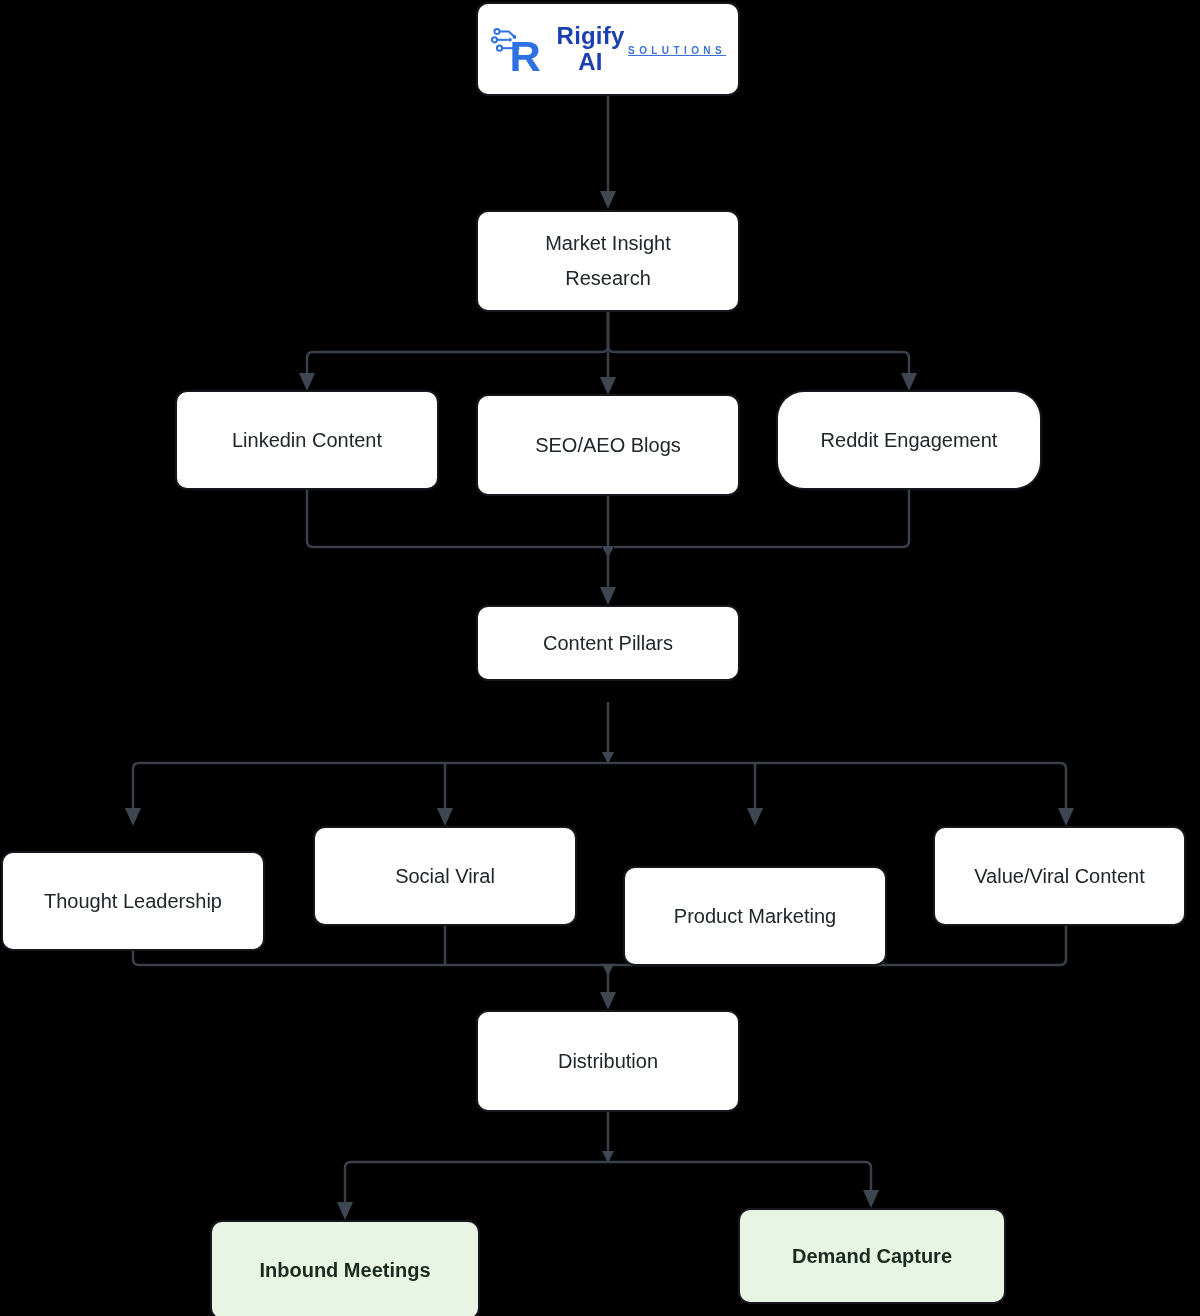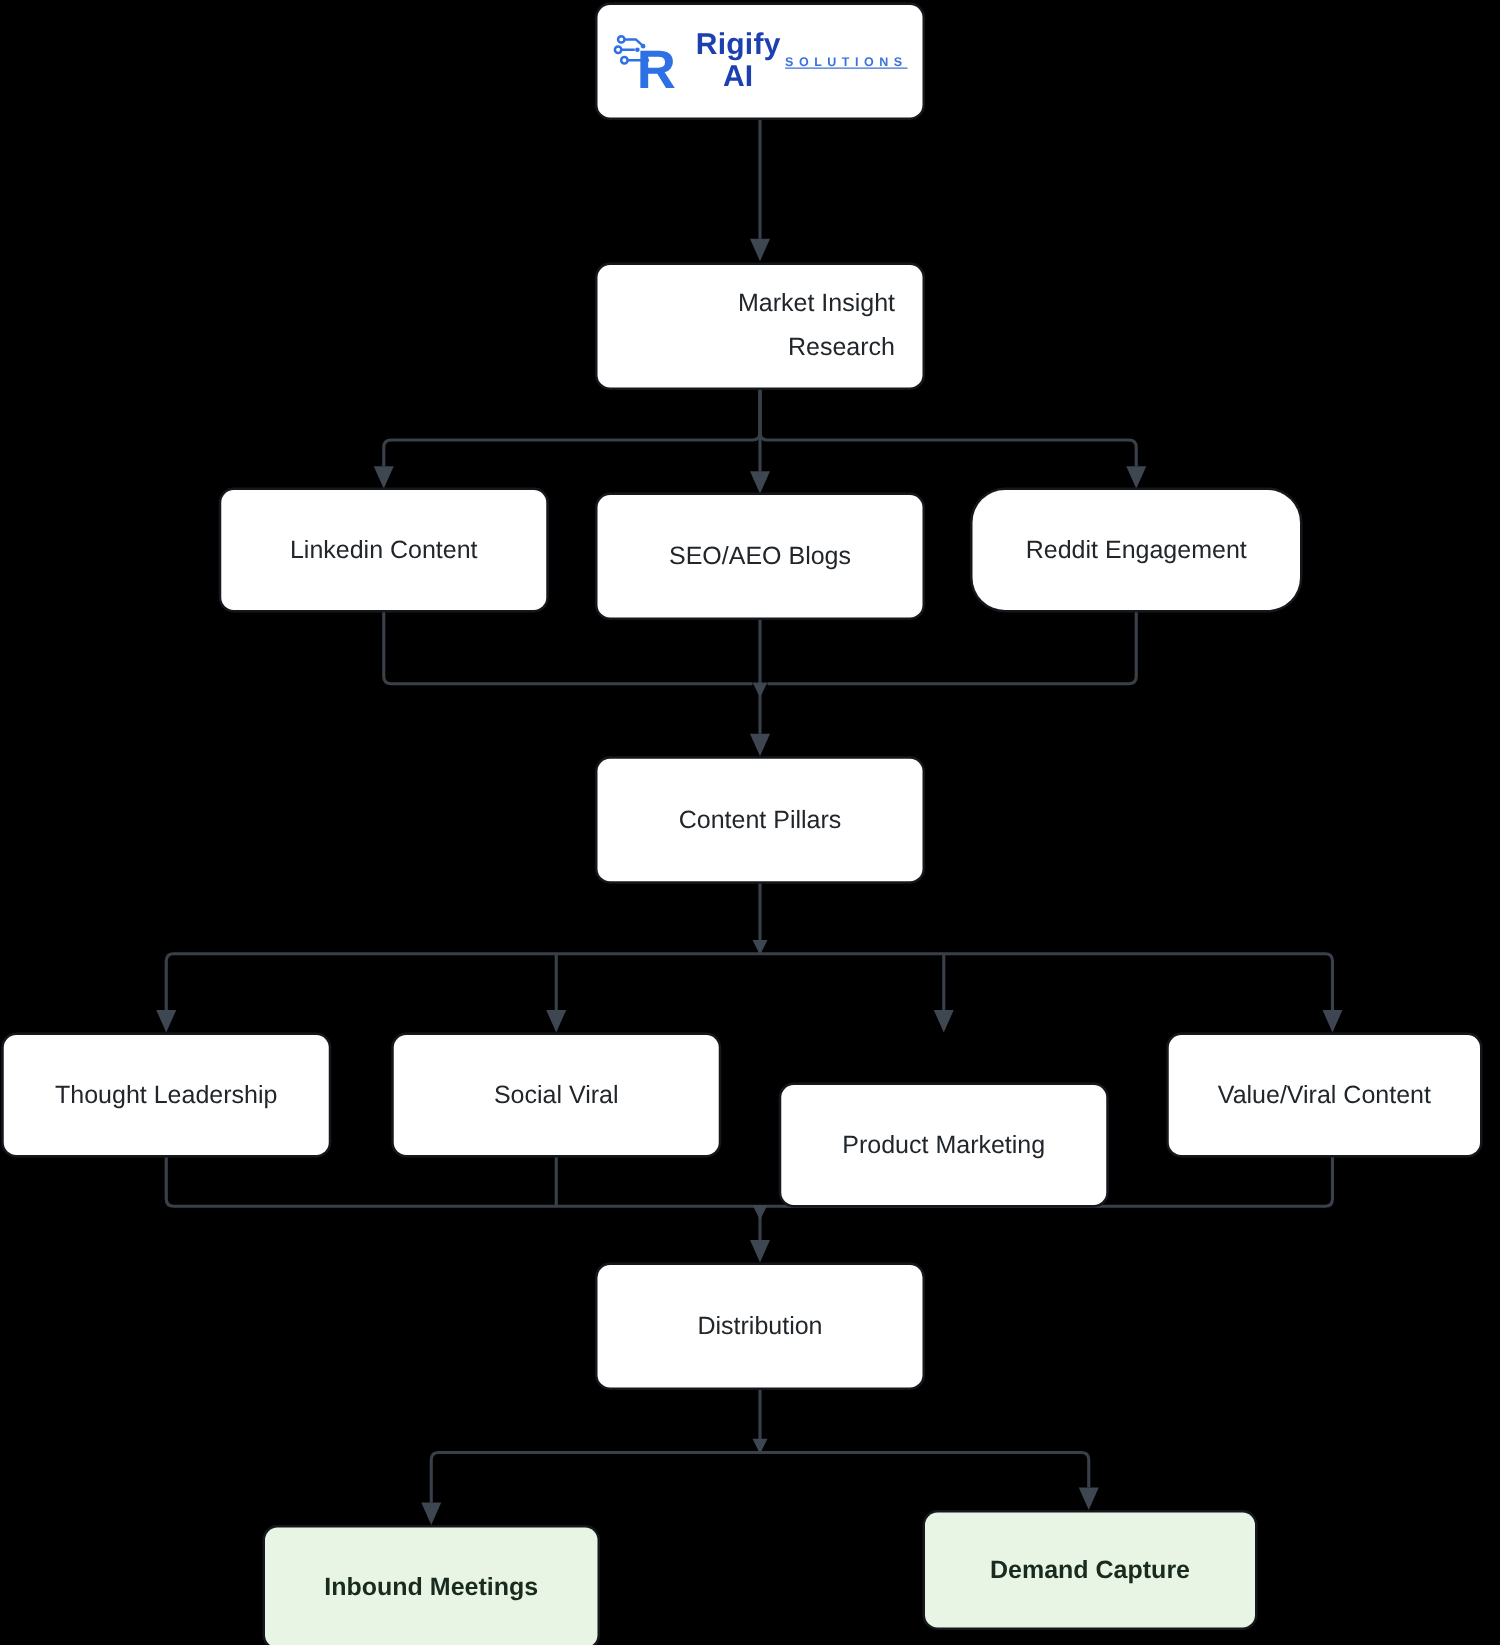--- a/index.html
+++ b/index.html
@@ -140,39 +140,39 @@
         </g>
         <text x="23" y="56" font-size="52" fill="var(--logo-mark-blue,#2e71e5)">R</text>
       </svg>
     </span>
     <span class="logo-text">
       <span class="brand">Rigify AI</span>
       <span class="sub">SOLUTIONS</span>
     </span>
   </div>
 
-  <div class="node" style="left:478px;top:212px;width:260px;height:98px;text-align:right;">
+  <div class="node" style="left:478px;top:212px;width:260px;height:98px;">
     <span class="node-label">Market Insight Research</span>
   </div>
 
   <div class="node" style="left:177px;top:392px;width:260px;height:96px;">
     <span class="node-label">Linkedin Content</span>
   </div>
   <div class="node" style="left:478px;top:396px;width:260px;height:98px;">
     <span class="node-label">SEO/AEO Blogs</span>
   </div>
   <div class="node" style="left:778px;top:392px;width:262px;height:96px;border-radius:26px;">
     <span class="node-label">Reddit Engagement</span>
   </div>
 
-  <div class="node" style="left:478px;top:607px;width:260px;height:98px;">
+  <div class="node" style="left:478px;top:607px;width:260px;height:72px;">
     <span class="node-label">Content Pillars</span>
   </div>
 
-  <div class="node" style="left:3px;top:828px;width:260px;height:96px;">
+  <div class="node" style="left:3px;top:853px;width:260px;height:96px;">
     <span class="node-label">Thought Leadership</span>
   </div>
   <div class="node" style="left:315px;top:828px;width:260px;height:96px;">
     <span class="node-label">Social Viral</span>
   </div>
   <div class="node" style="left:625px;top:828px;width:260px;height:96px;margin-top:40px;">
     <span class="node-label">Product Marketing</span>
   </div>
   <div class="node" style="left:935px;top:828px;width:249px;height:96px;">
     <span class="node-label">Value/Viral Content</span>

